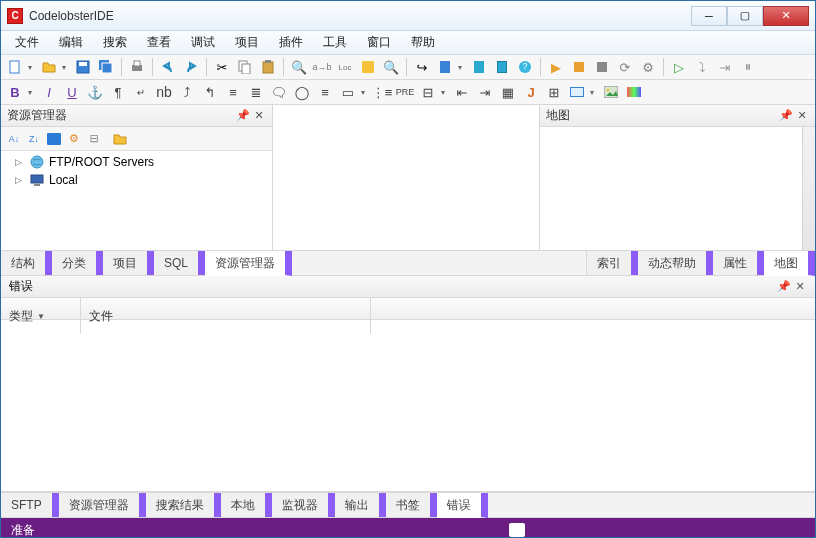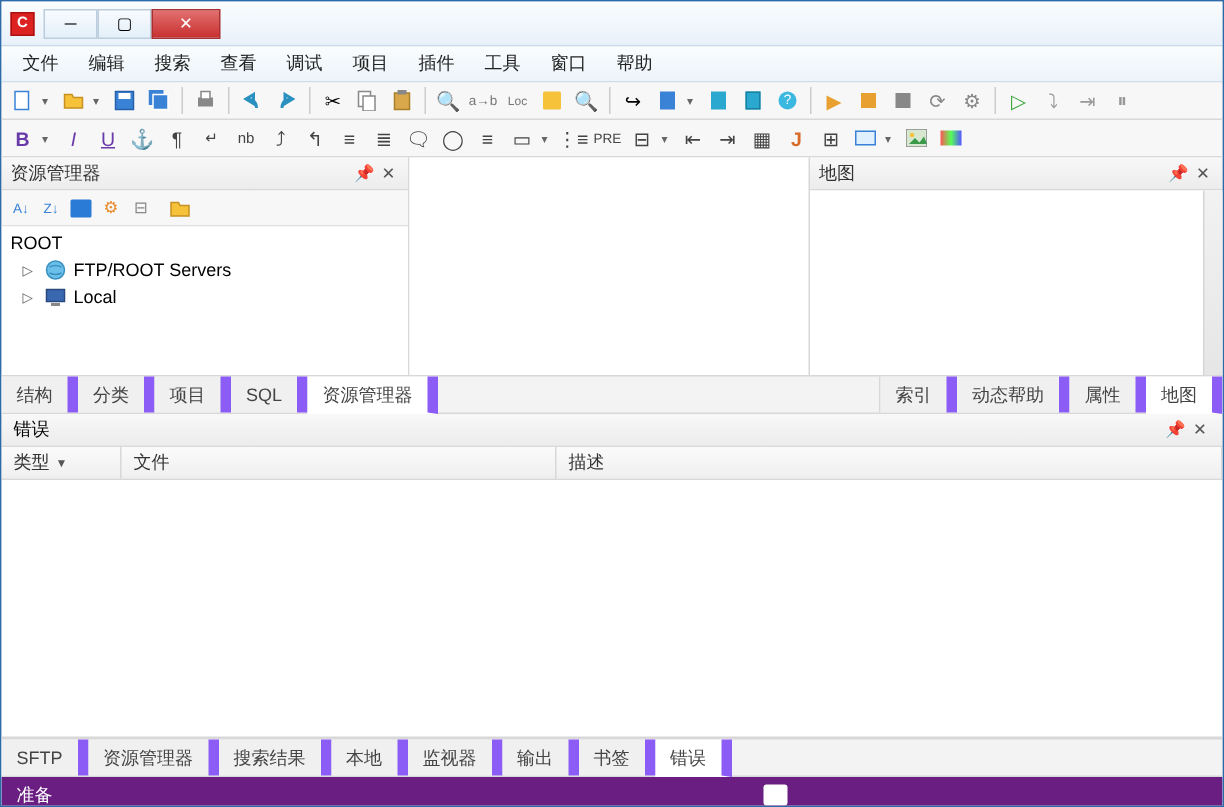--- a/index.html
+++ b/index.html
@@ -31,40 +31,41 @@
 .center-panel { flex: 1; background: #fff; }
 .right-panel { width: 276px; border-left: 1px solid #d8d8d8; display: flex; flex-direction: column; }
 .right-body { flex: 1; background: #fff; border-right: 12px solid #efefef; position: relative; }
 .right-body::after { content:''; position:absolute; right:-12px; top:0; bottom:0; width:12px; background:linear-gradient(#f2f2f2,#e6e6e6); border-left:1px solid #d4d4d4; }
 .tab-row { height: 26px; background: #f3f3f3; border-top: 1px solid #d8d8d8; border-bottom: 1px solid #d8d8d8; display: flex; align-items: stretch; }
 .tab { padding: 0 10px; font-size: 12px; color: #444; display: flex; align-items: center; border-right: 7px solid #8b5cf6; cursor: pointer; background: #f0f0f0; }
 .tab.active { background: #fff; border-bottom: 1px solid #fff; margin-bottom: -1px; }
 .errors-panel { }
 .err-header { height: 22px; background: linear-gradient(#f8f8f8,#ececec); border-bottom: 1px solid #d8d8d8; display: flex; align-items: center; padding: 0 8px; font-size: 12px; }
 .col-headers { height: 22px; background: linear-gradient(#fbfbfb,#efefef); border-bottom: 1px solid #d8d8d8; display: flex; font-size: 12px; color: #333; }
-.col { padding: 3px 8px; border-right: 1px solid #d8d8d8; display: flex; align-items: center; }
+.col { padding: 18px 8px; border-right: 1px solid #d8d8d8; display: flex; align-items: center; }
 .col.type { width: 80px; }
 .col.file { width: 290px; }
 .col.desc { flex: 1; }
 .dd-arrow { font-size: 8px; margin-left: 4px; color: #555; }
 .err-body { height: 172px; background: #fff; border-bottom: 1px solid #d8d8d8; }
 .statusbar { height: 24px; background: #6b1e82; color: #fff; display: flex; align-items: center; padding: 0 10px; font-size: 12px; }
 .statusbar .spacer { flex: 1; }
 .status-block { width: 16px; height: 14px; background: #fff; border-radius: 2px; }
 
 .ic-blue { background:#2a7bd6; width:14px; height:12px; border-radius:1px; }
 .ic-yellow { background:#f5c23a; width:12px; height:12px; border-radius:1px; }
 .ic-cyan { background:#3ab8e0; width:12px; height:12px; border-radius:6px; }
 svg { display: block; }
 </style>
 </head>
 <body>
 
 <div class="titlebar">
   <div class="app-icon">C</div>
+  <div class="title">CodelobsterIDE</div>
   <div class="win-btns">
     <div class="win-btn">─</div>
     <div class="win-btn">▢</div>
     <div class="win-btn close">✕</div>
   </div>
 </div>
 
 <div class="menubar">
   <div>文件</div>
   <div>编辑</div>
@@ -176,21 +177,21 @@
 </div>
 
 <div class="toolbar" style="font-size:13px;color:#444">
   <div class="tb-btn" style="font-weight:bold;color:#6a3aa8">B</div>
   <div class="tb-dd">▾</div>
   <div class="tb-btn" style="font-style:italic;color:#6a3aa8">I</div>
   <div class="tb-btn" style="text-decoration:underline;color:#6a3aa8">U</div>
   <div class="tb-btn" style="color:#6a3aa8">⚓</div>
   <div class="tb-btn">¶</div>
   <div class="tb-btn" style="font-size:10px">↵</div>
-  <div class="tb-btn" style="font-size:10px">nb</div>
+  <div class="tb-btn" style="font-size:14px">nb</div>
   <div class="tb-btn">⤴</div>
   <div class="tb-btn">↰</div>
   <div class="tb-btn">≡</div>
   <div class="tb-btn">≣</div>
   <div class="tb-btn">🗨</div>
   <div class="tb-btn">◯</div>
   <div class="tb-btn">≡</div>
   <div class="tb-btn">▭</div>
   <div class="tb-dd">▾</div>
   <div class="tb-btn">⋮≡</div>
@@ -235,21 +236,20 @@
       <div class="ptb-btn" style="color:#e88a2a">⚙</div>
       <div class="ptb-btn" style="color:#888">⊟</div>
       <div style="width:4px"></div>
       <div class="ptb-btn">
           <svg width="14" height="12">
             <path d="M1 2h5l1 2h6v7H1z" fill="#f5c23a" stroke="#c89020"></path>
           </svg>
         </div>
     </div>
     <div class="tree">
-      <div class="tree-root">ROOT</div>
       <div class="tree-item">
         <span class="tree-expand">▷</span>
         <span class="tree-icon">
             <svg width="14" height="14">
               <circle cx="7" cy="7" r="6" fill="#6ac0e8" stroke="#3a90c0"></circle>
               <path d="M3 5 Q7 3 11 5 M3 9 Q7 11 11 9" stroke="#3a90c0" fill="none"></path>
             </svg>
           </span>
         <span>FTP/ROOT Servers</span>
       </div>
@@ -296,21 +296,20 @@
     <div style="flex:1"></div>
     <div class="pin-icon">📌</div>
     <div class="close-icon">✕</div>
   </div>
   <div class="col-headers">
     <div class="col type">
         <span>类型</span>
         <span class="dd-arrow">▼</span>
       </div>
     <div class="col file">文件</div>
-    <div class="col desc">描述</div>
   </div>
   <div class="err-body"></div>
 </div>
 
 <div class="tab-row">
   <div class="tab">SFTP</div>
   <div class="tab">资源管理器</div>
   <div class="tab">搜索结果</div>
   <div class="tab">本地</div>
   <div class="tab">监视器</div>

